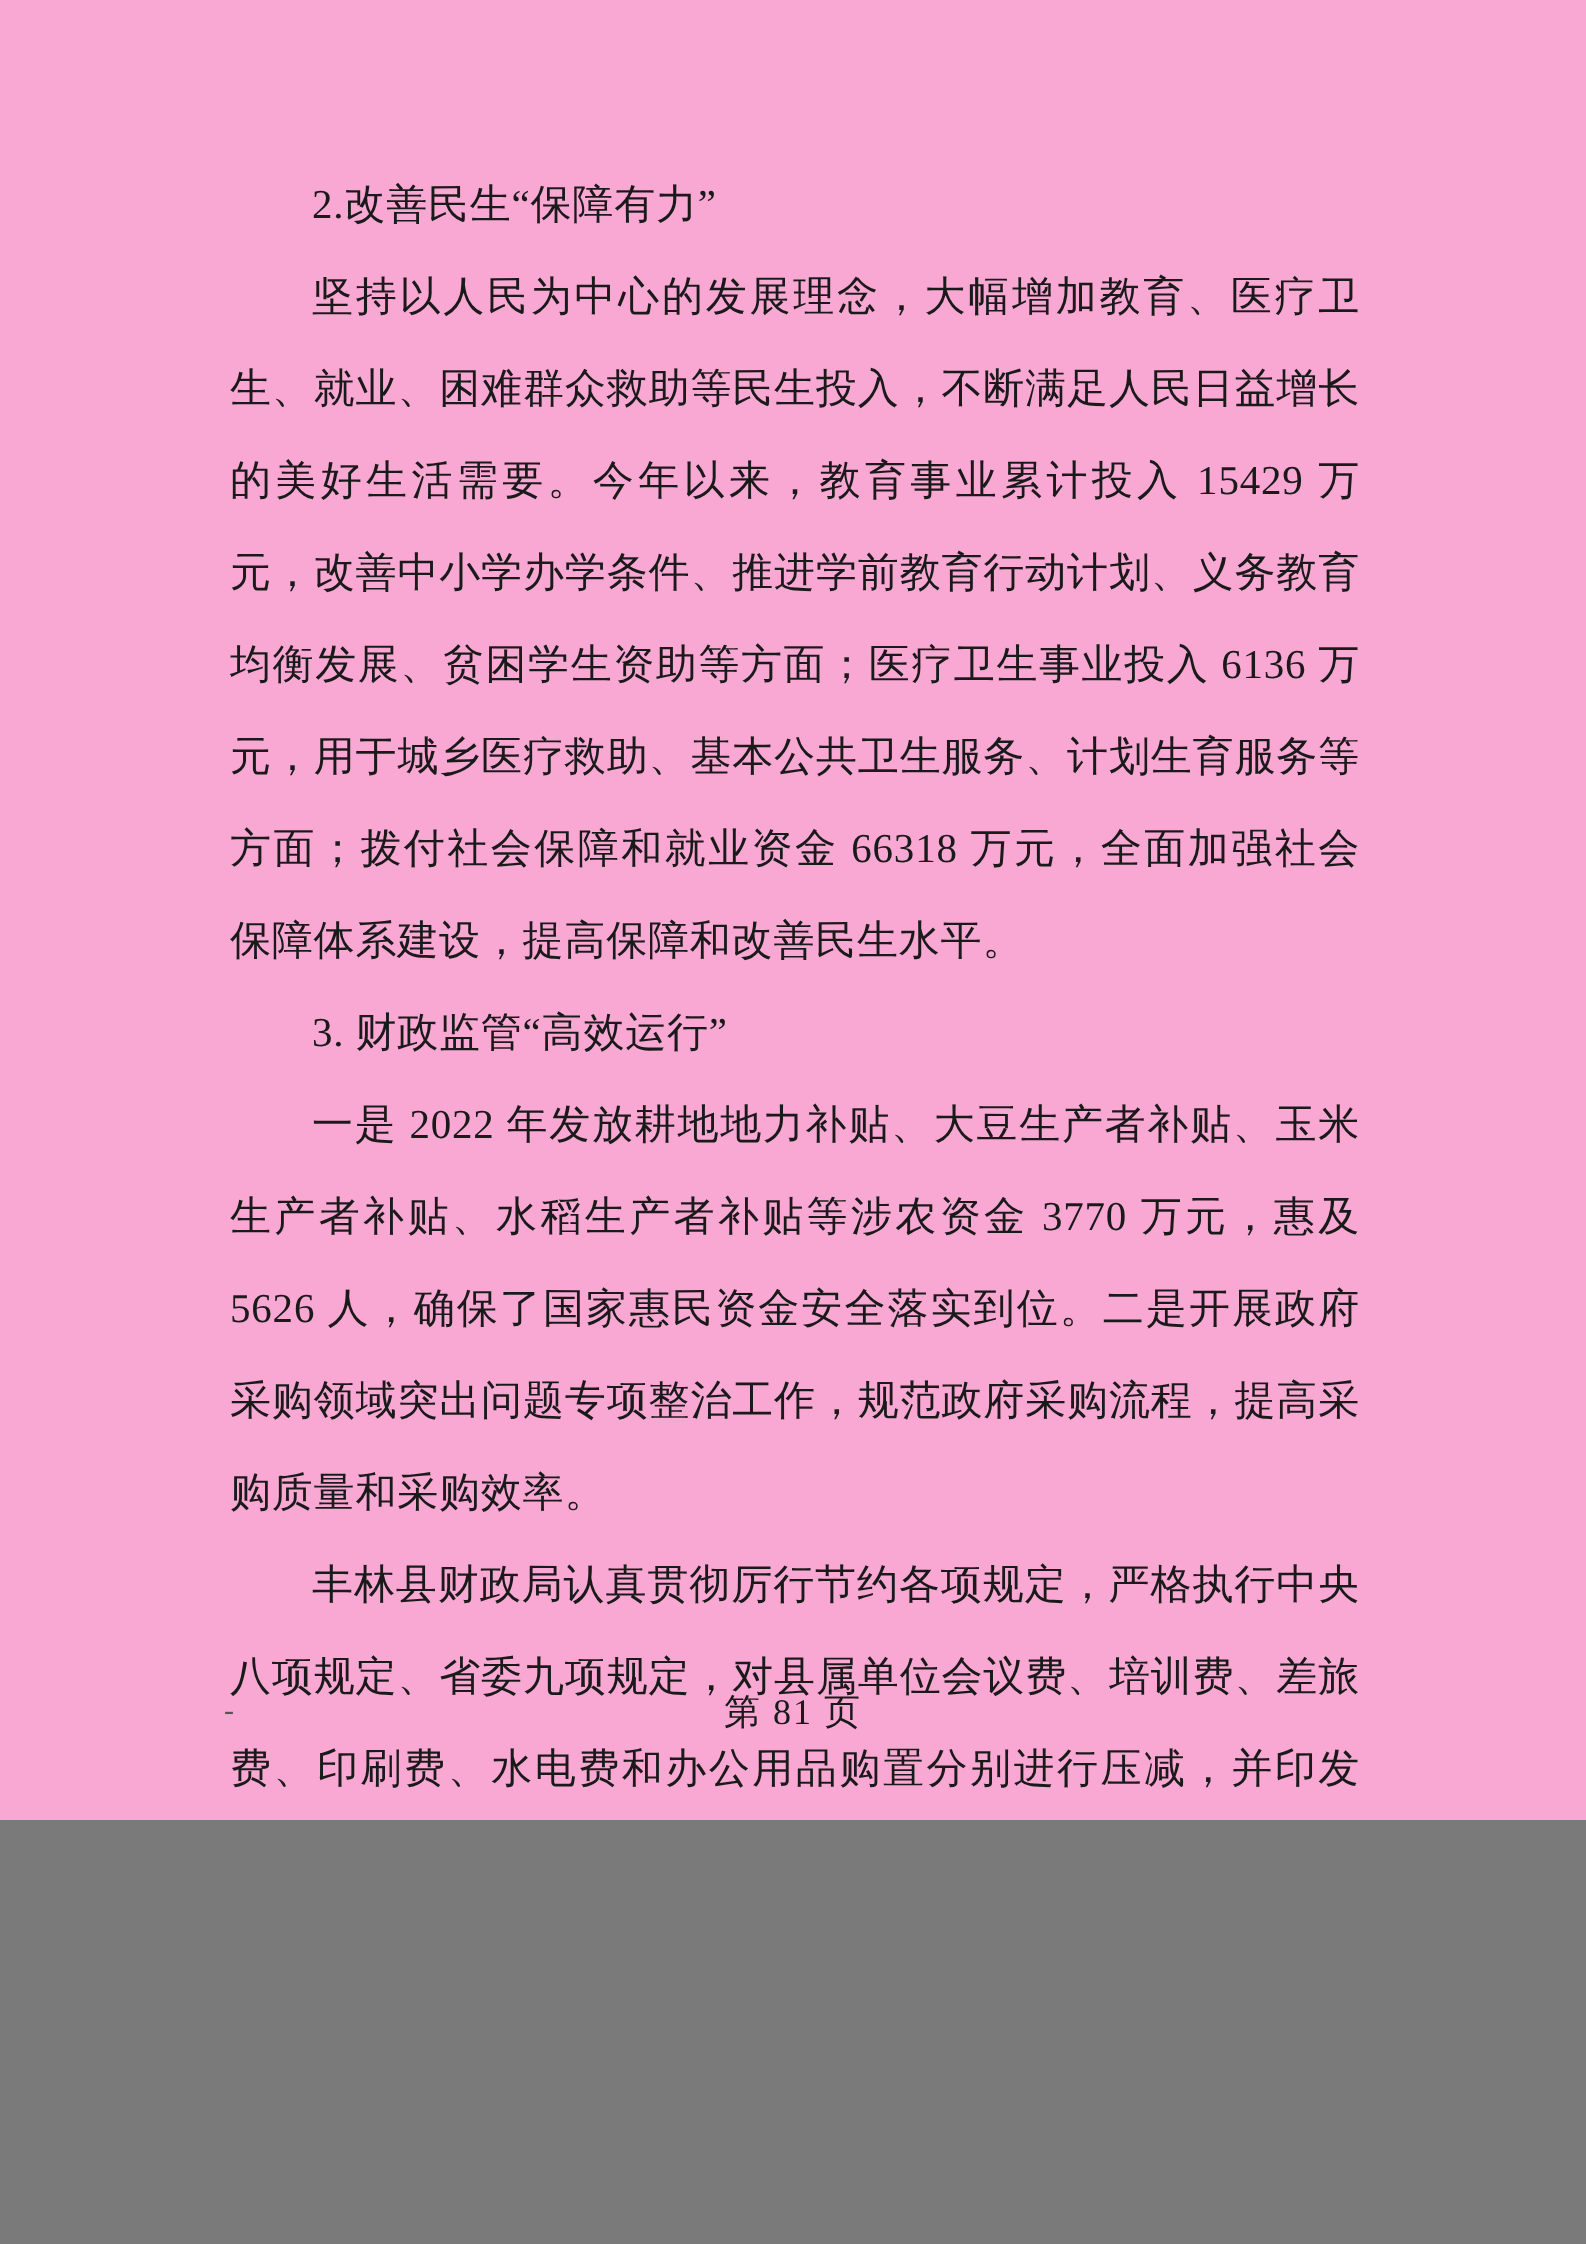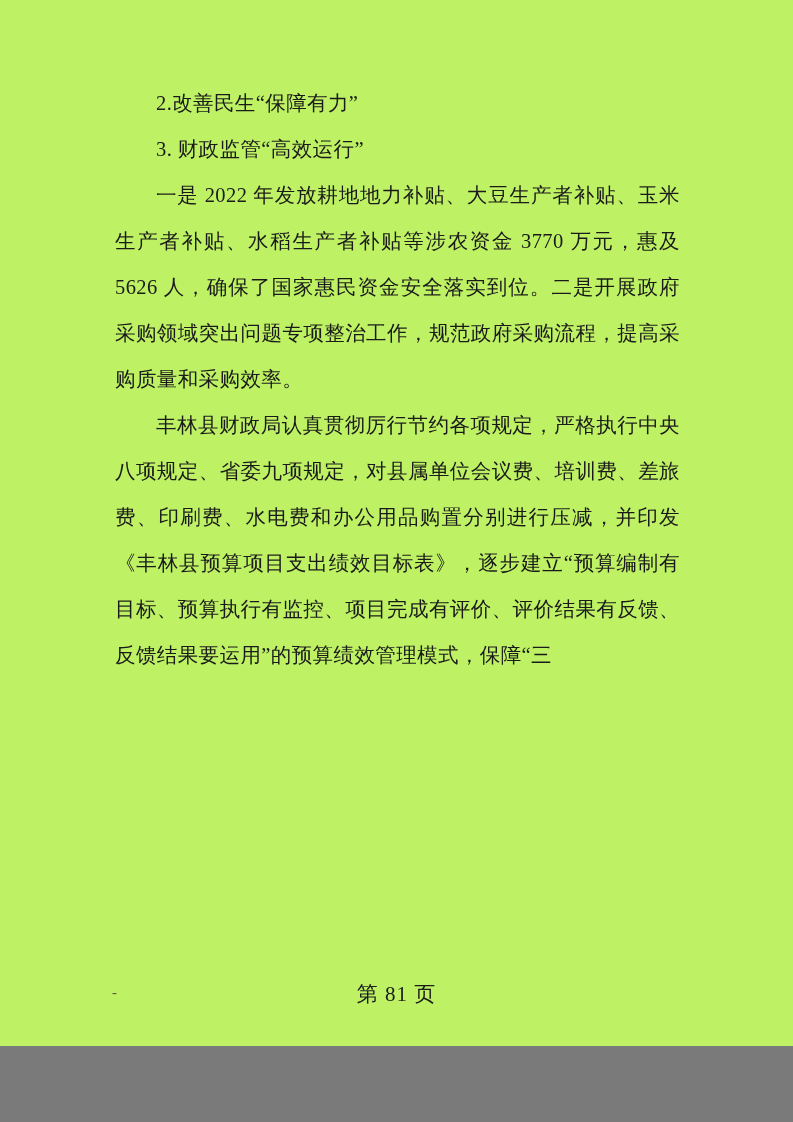--- a/index.html
+++ b/index.html
@@ -6,22 +6,22 @@
     margin: 0;
     padding: 0;
     background: #7a7a7a;
   }
   body {
     font-family: "Liberation Serif", serif;
   }
   .page {
     position: relative;
     width: 793px;
-    height: 1046px;
-    background: #bef264;
+    height: 910px;
+    background: #f9a8d4;
     margin: 0 auto;
     box-sizing: border-box;
     overflow: hidden;
   }
   .content {
     position: absolute;
     left: 115px;
     top: 80px;
     width: 565px;
   }
@@ -44,40 +44,41 @@
     right: 0;
     bottom: 42px;
     height: 24px;
   }
   .footer-center {
     position: absolute;
     left: 0;
     right: 0;
     text-align: center;
     font-family: "Liberation Serif", serif;
-    font-size: 21px;
+    font-size: 18px;
     color: #1a1a1a;
     letter-spacing: 1px;
   }
   .footer-left {
     position: absolute;
     left: 112px;
     top: 4px;
     font-family: "Liberation Serif", serif;
     font-size: 15px;
     color: #555;
   }
 </style>
 </head>
 <body>
 
 <div class="page">
 
   <div class="content">
     <p class="para indent">2.改善民生“保障有力”</p>
+    <p class="para indent">坚持以人民为中心的发展理念，大幅增加教育、医疗卫生、就业、困难群众救助等民生投入，不断满足人民日益增长的美好生活需要。今年以来，教育事业累计投入 15429 万元，改善中小学办学条件、推进学前教育行动计划、义务教育均衡发展、贫困学生资助等方面；医疗卫生事业投入 6136 万元，用于城乡医疗救助、基本公共卫生服务、计划生育服务等方面；拨付社会保障和就业资金 66318 万元，全面加强社会保障体系建设，提高保障和改善民生水平。</p>
     <p class="para indent">3. 财政监管“高效运行”</p>
     <p class="para indent">一是 2022 年发放耕地地力补贴、大豆生产者补贴、玉米生产者补贴、水稻生产者补贴等涉农资金 3770 万元，惠及 5626 人，确保了国家惠民资金安全落实到位。二是开展政府采购领域突出问题专项整治工作，规范政府采购流程，提高采购质量和采购效率。</p>
     <p class="para indent">丰林县财政局认真贯彻厉行节约各项规定，严格执行中央八项规定、省委九项规定，对县属单位会议费、培训费、差旅费、印刷费、水电费和办公用品购置分别进行压减，并印发《丰林县预算项目支出绩效目标表》，逐步建立“预算编制有目标、预算执行有监控、项目完成有评价、评价结果有反馈、反馈结果要运用”的预算绩效管理模式，保障“三</p>
   </div>
 
   <div class="footer">
     <div class="footer-left">-</div>
     <div class="footer-center">第 81 页</div>
   </div>
 

